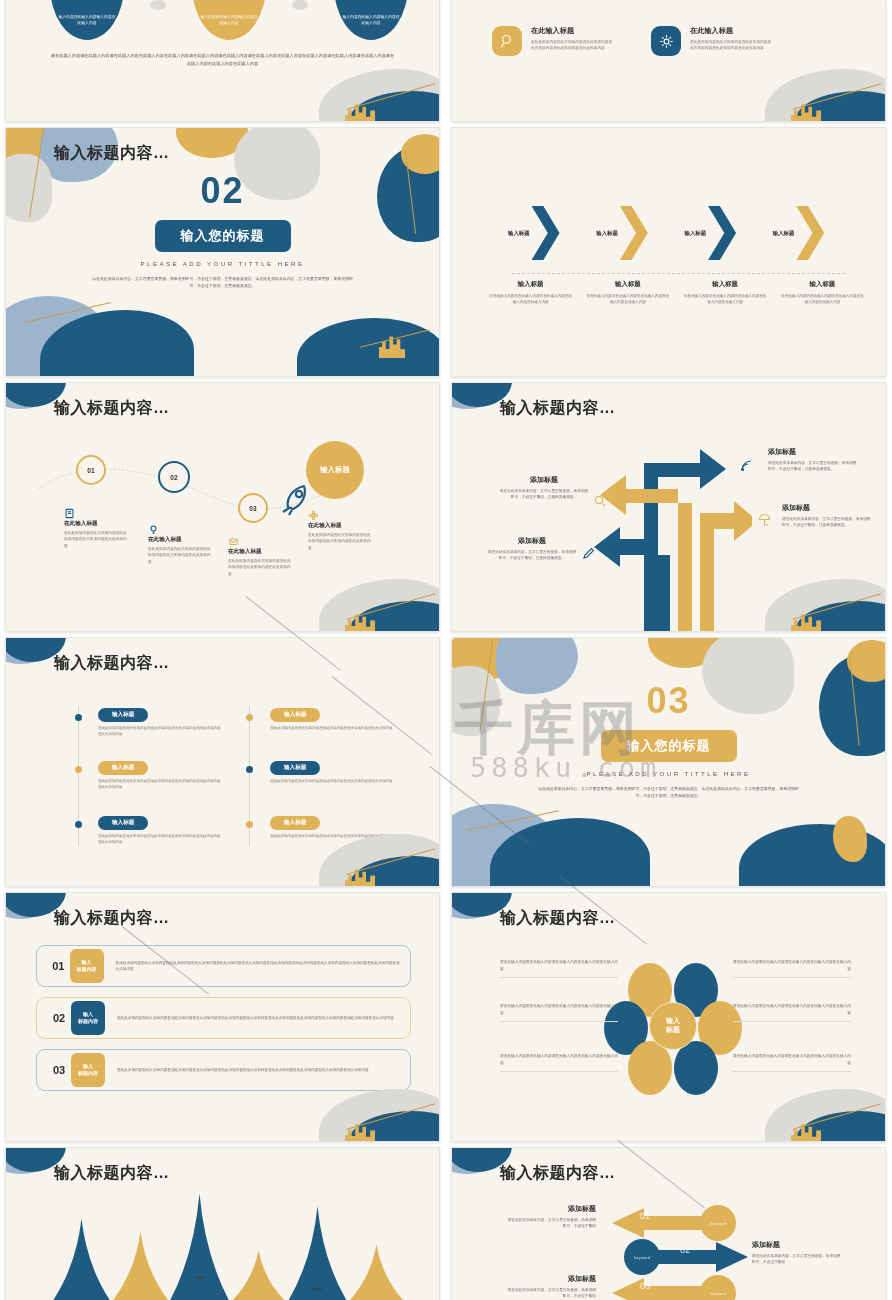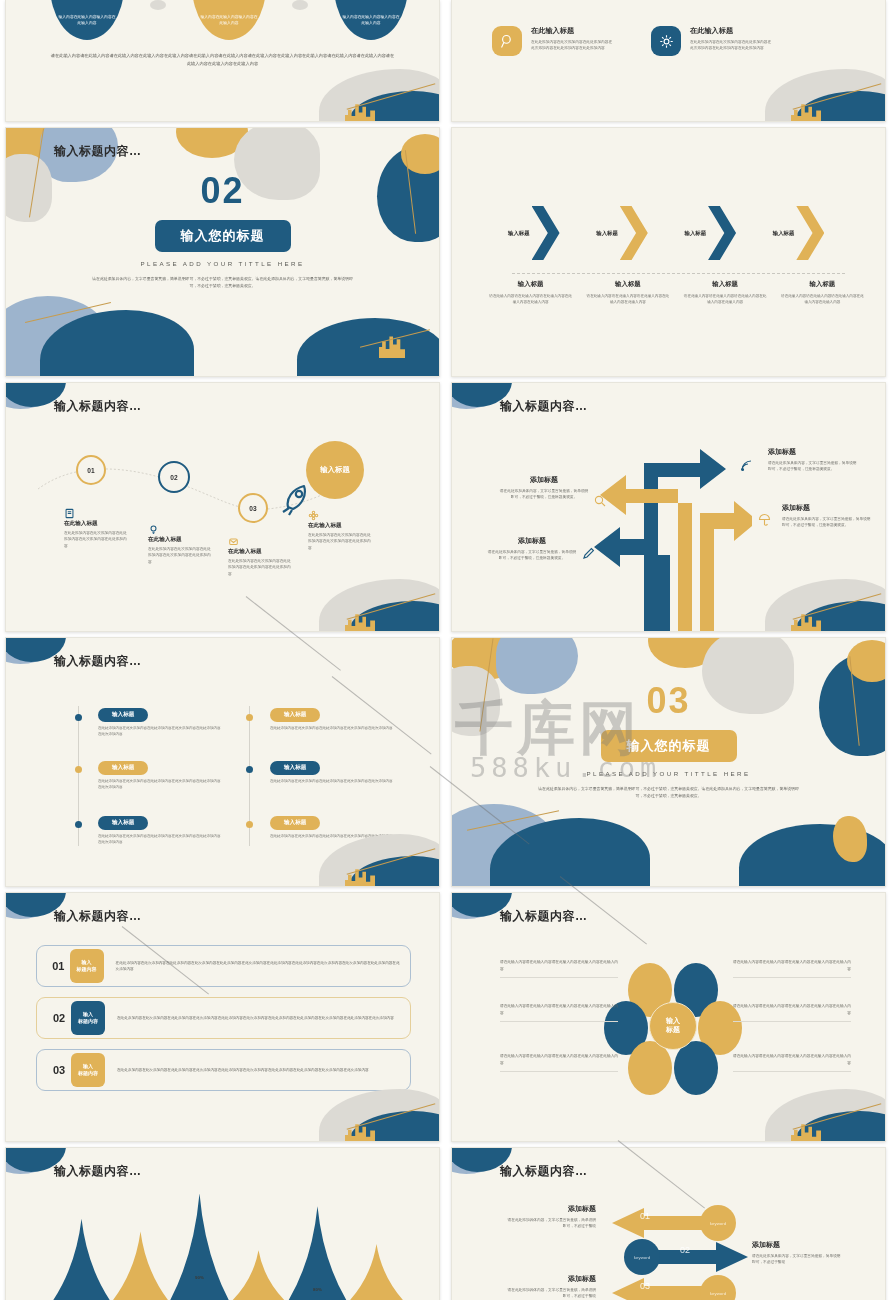--- a/index.html
+++ b/index.html
@@ -47,21 +47,21 @@
   .corner-br{position:absolute;right:0;bottom:0;width:150px;height:78px;overflow:hidden;}
   .corner-br .m1{position:absolute;right:-10px;bottom:-16px;width:130px;height:68px;background:#dcdad4;border-radius:66% 40% 0 0;}
   .corner-br .m2{position:absolute;right:-22px;bottom:-22px;width:112px;height:52px;background:#1f5b80;border-radius:58% 42% 0 0;}
   .corner-br .m3{position:absolute;right:64px;bottom:-4px;width:30px;height:24px;background:#e0b257;
         clip-path:polygon(0 100%,0 58%,10% 58%,10% 36%,22% 36%,22% 62%,34% 62%,34% 14%,46% 14%,46% 48%,58% 48%,58% 24%,70% 24%,70% 66%,84% 66%,84% 40%,100% 40%,100% 100%);}
   .corner-br .gl{position:absolute;right:2px;bottom:24px;width:92px;height:1px;background:#c79c4e;transform:rotate(-16deg);}
 
   
   .s-title{
     position:absolute;left:48px;top:15px;
-    font-size:12px;font-weight:bold;color:#2b2b2b;letter-spacing:.5px;
+    font-size:16px;font-weight:bold;color:#2b2b2b;letter-spacing:.5px;
     font-family:"Liberation Sans",sans-serif;
   }
 
   
   .sh-wrap{position:absolute;top:-46px;display:flex;gap:26px;left:44px;}
   .shield{width:74px;height:86px;border-radius:36px 36px 38px 38px/18px 18px 56px 56px;
           display:flex;align-items:flex-end;justify-content:center;padding-bottom:14px;}
   .shield p{color:#fff;font-size:3.8px;line-height:1.6;text-align:center;width:58px;}
   .sh-navy{background:#1f5b80;}
   .sh-gold{background:#e0b257;}

